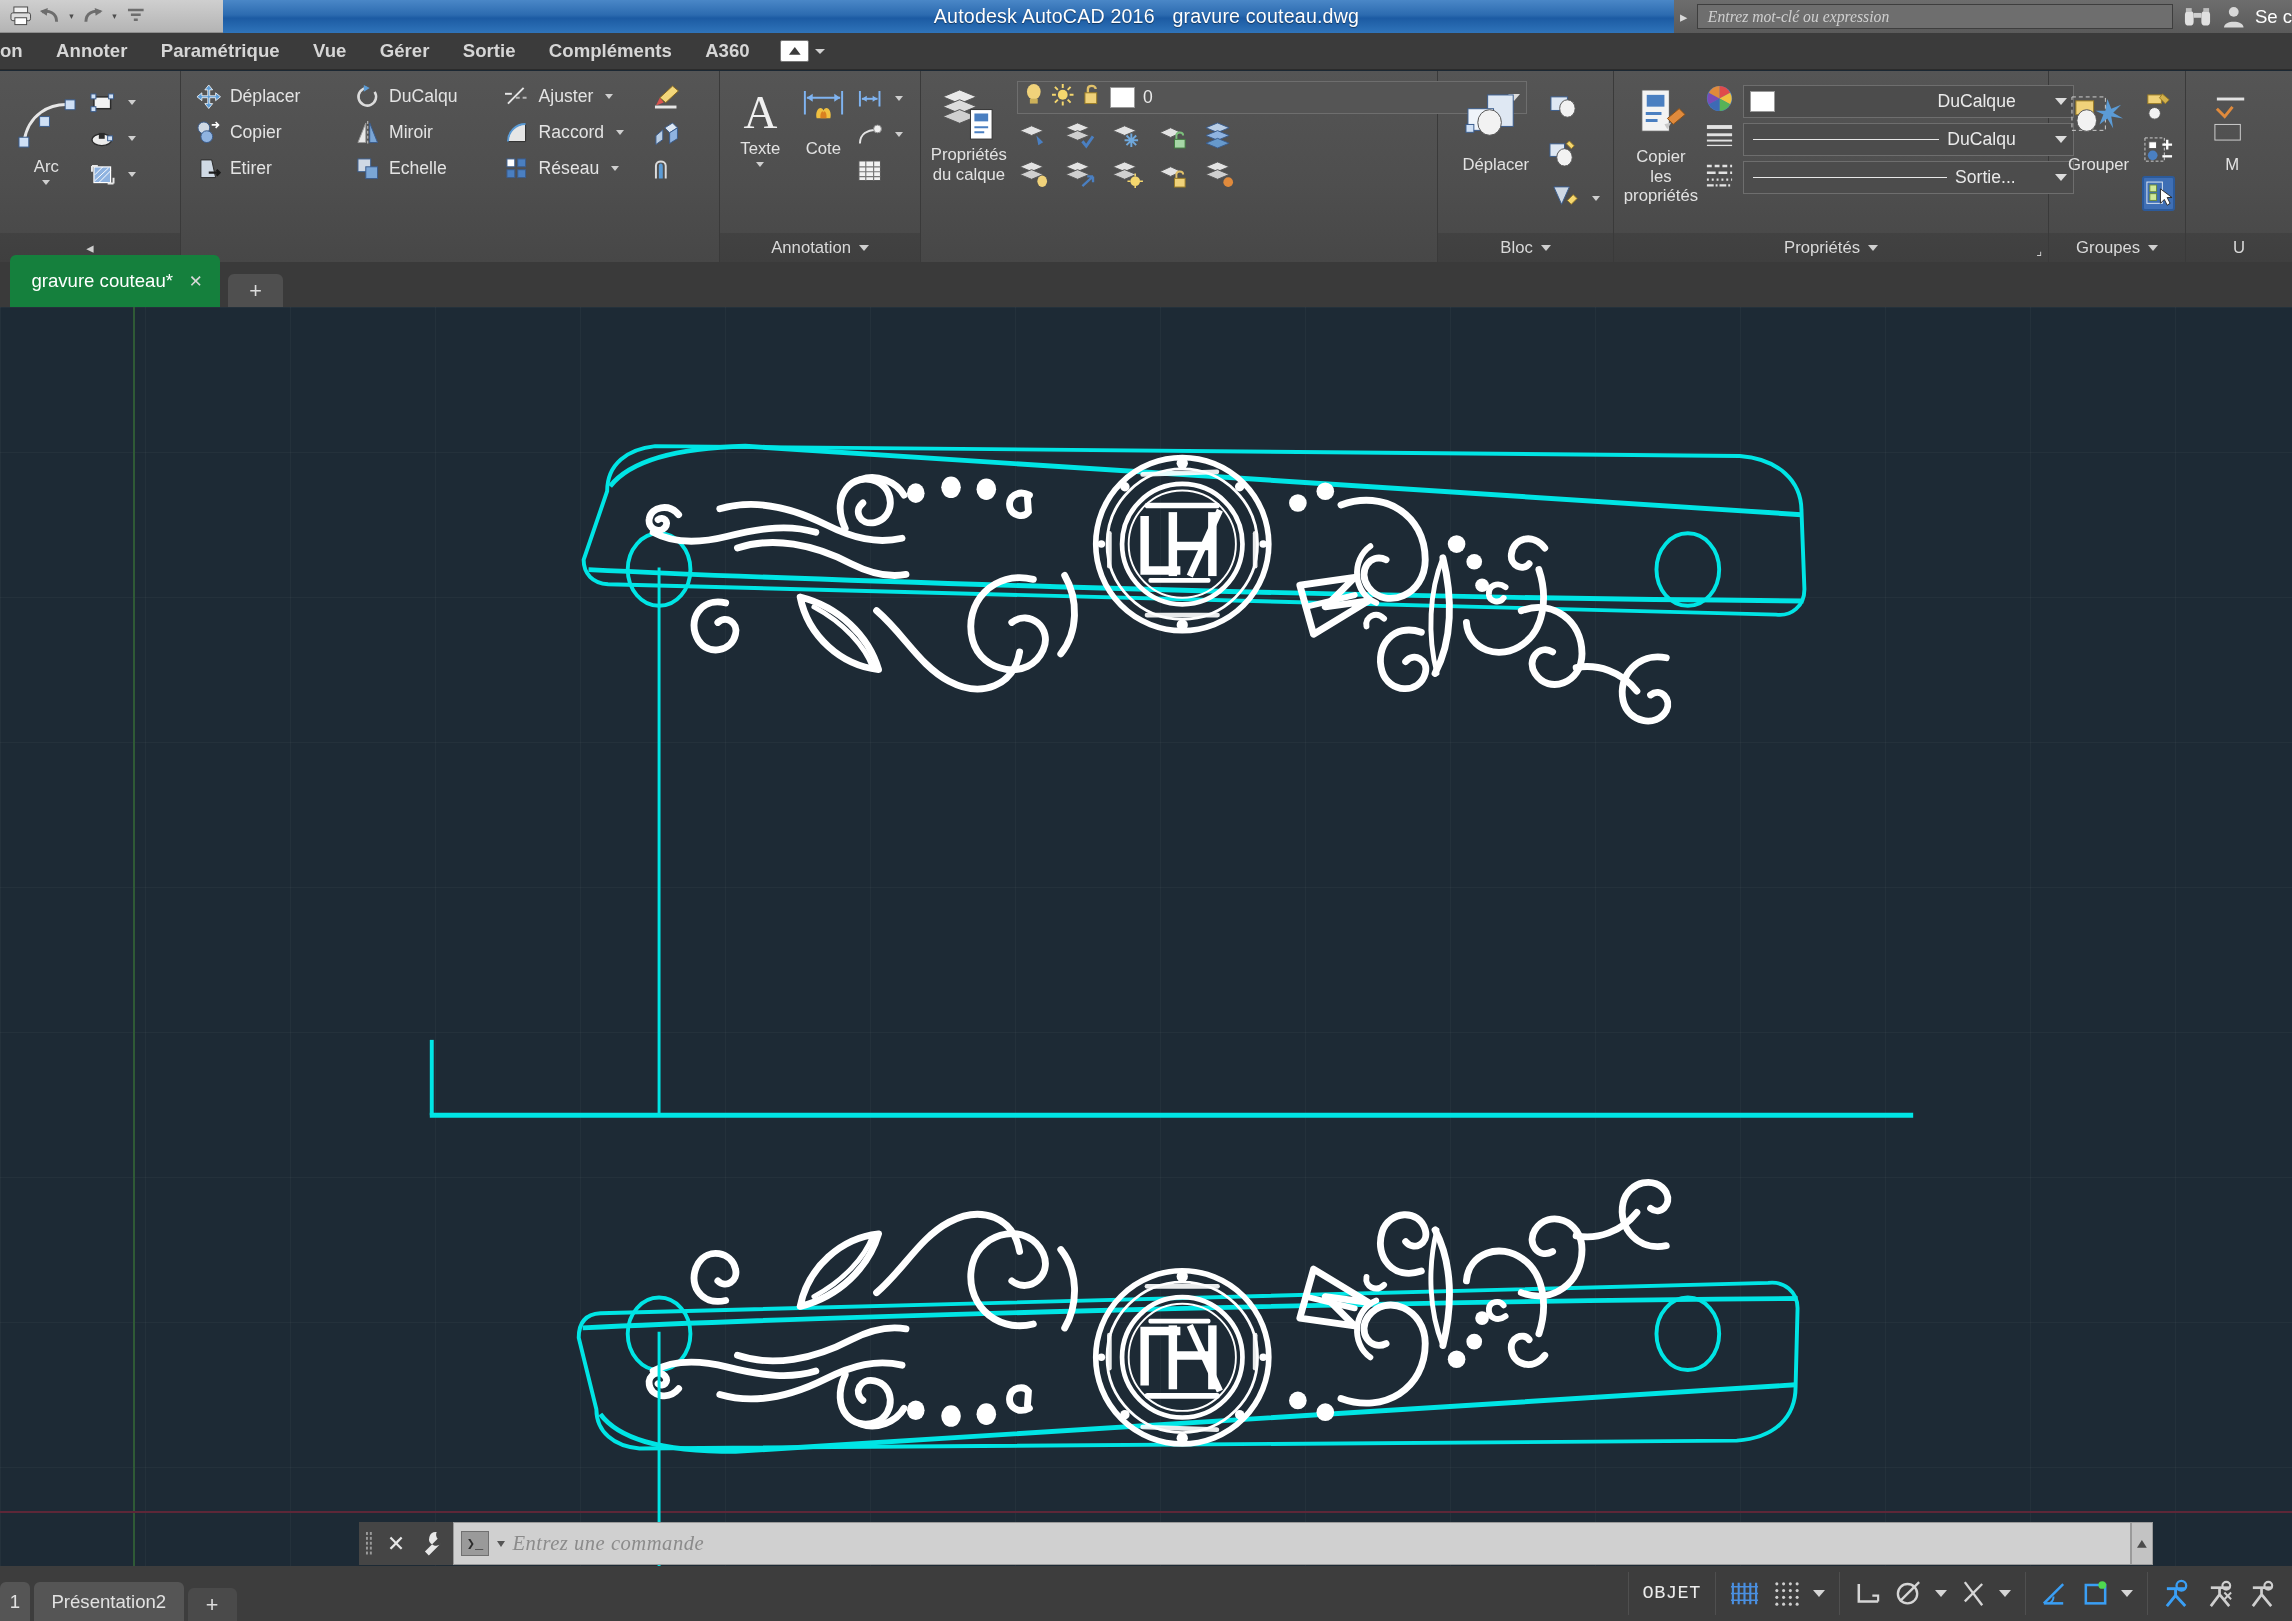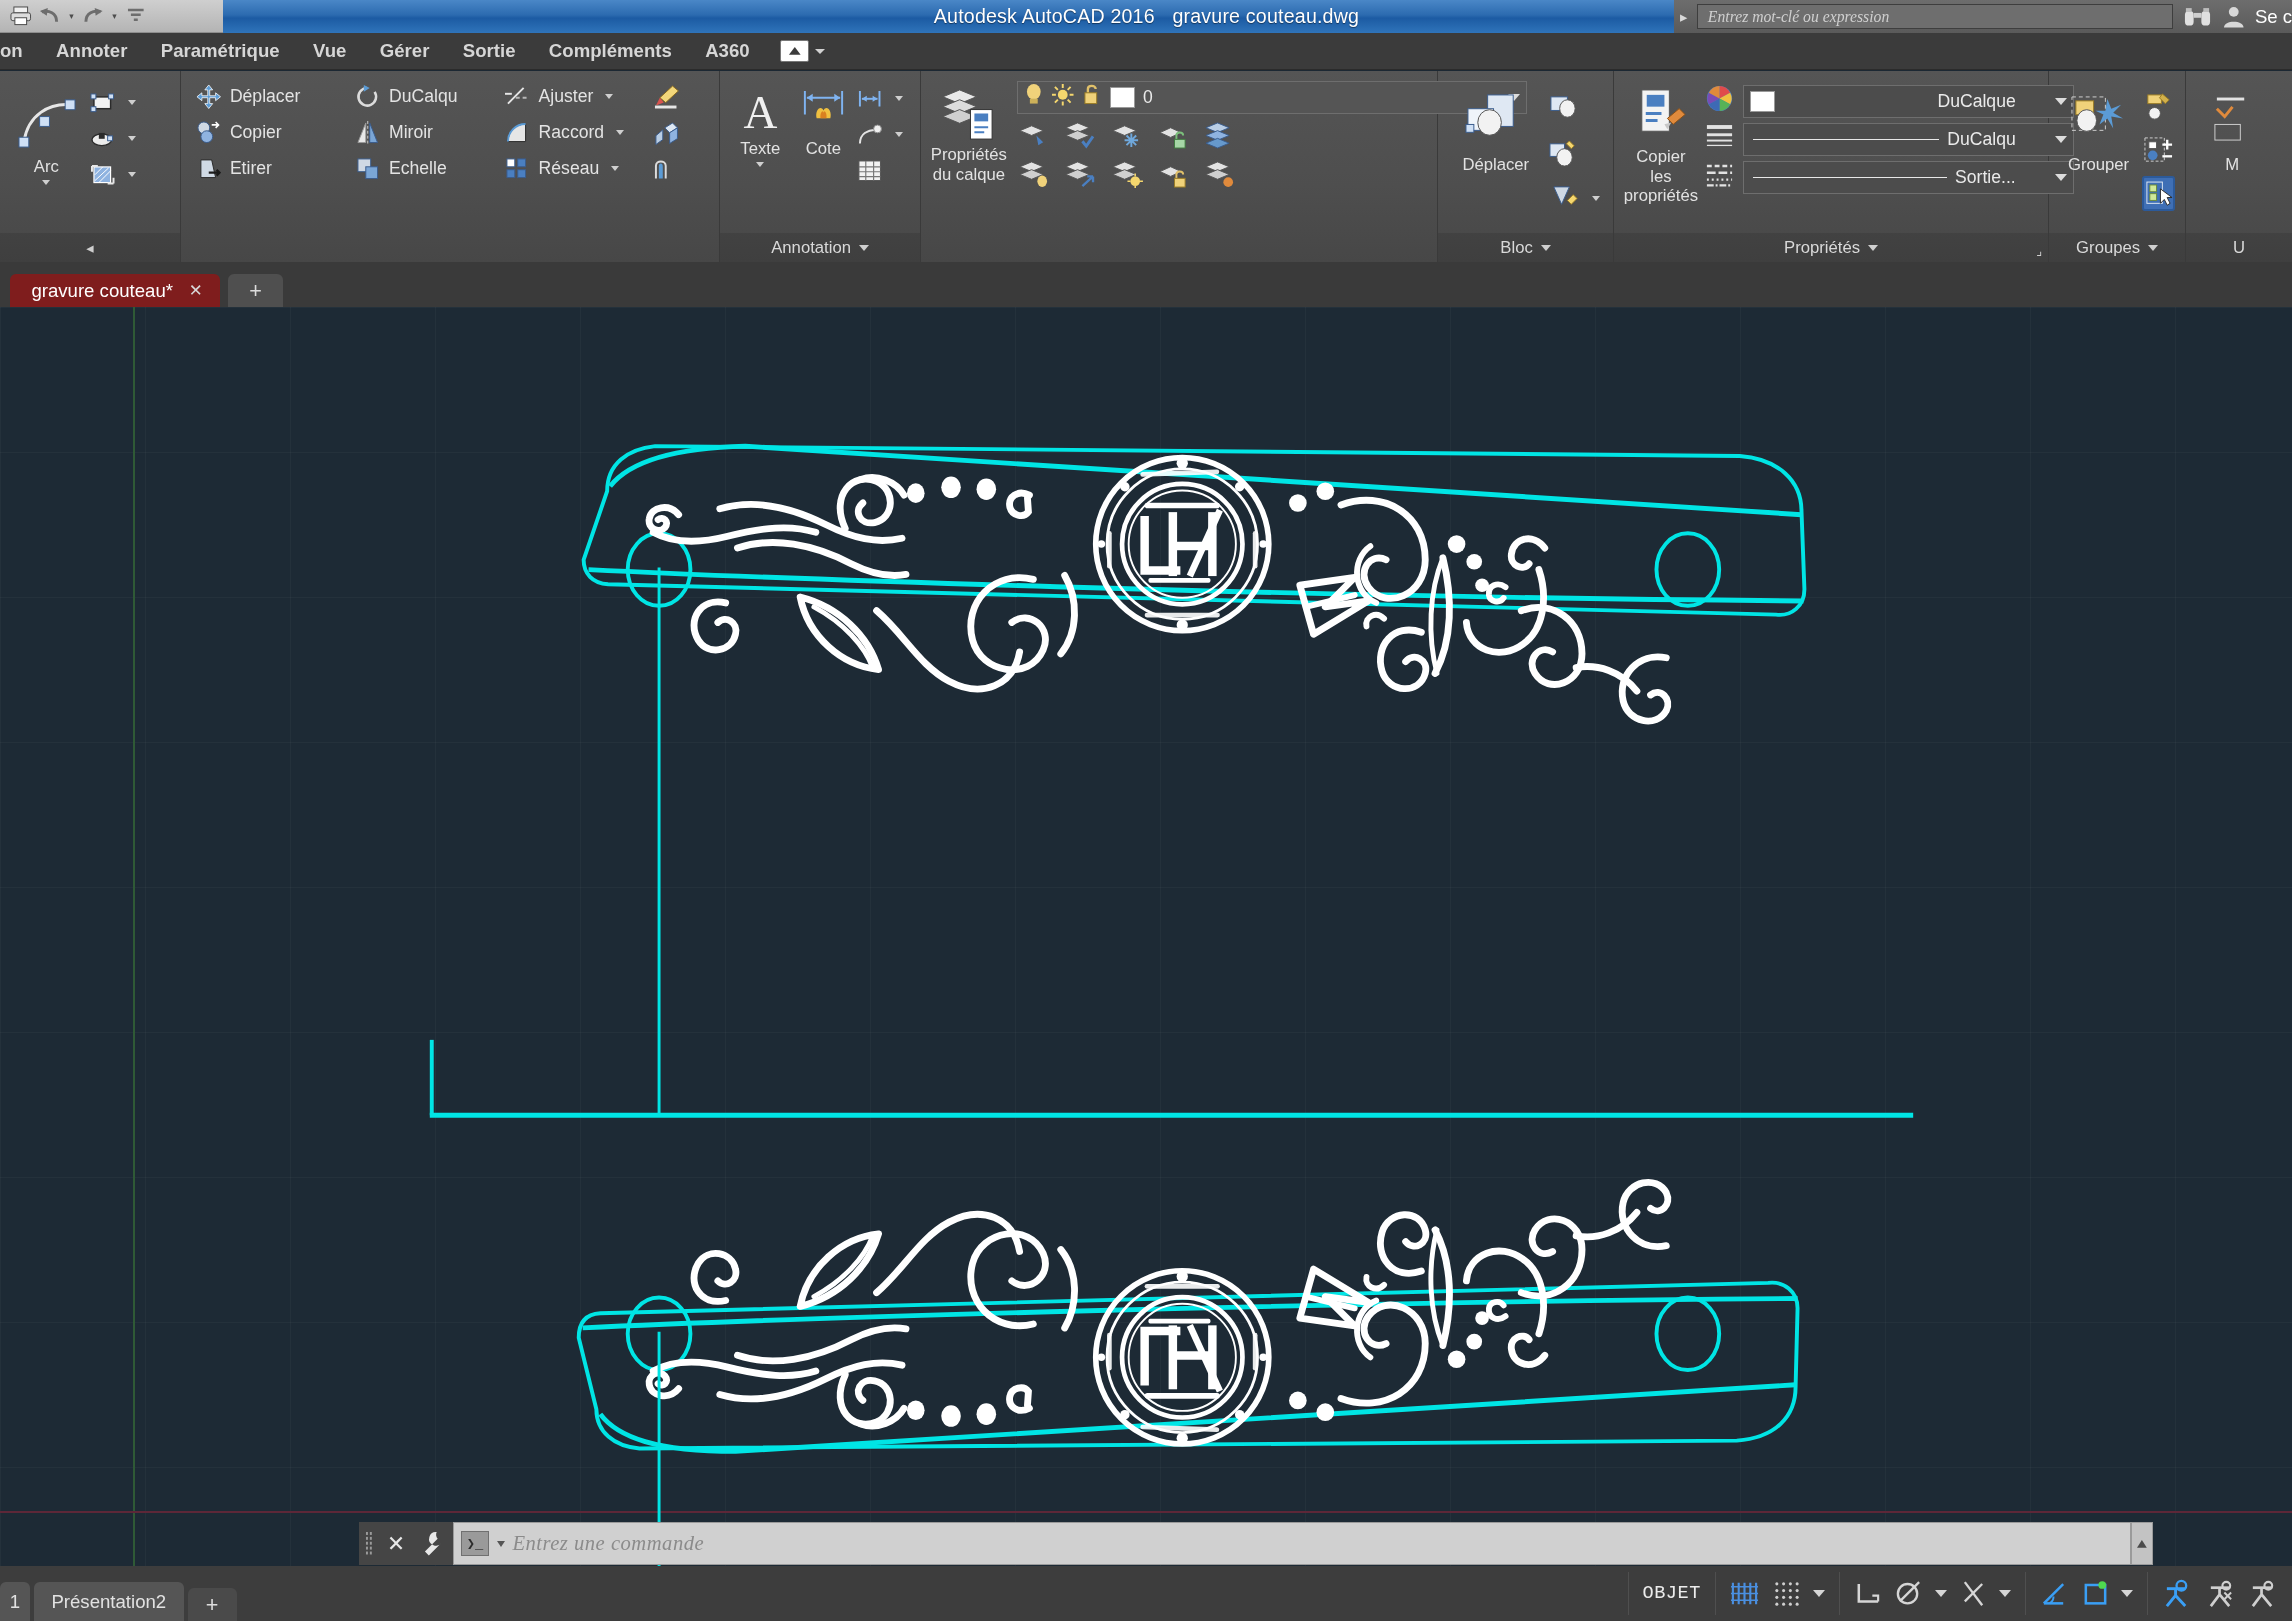--- a/index.html
+++ b/index.html
@@ -114,21 +114,21 @@
   .prop-combo .swatch { width:25.5px;height:21.6px;background:#fff;border:1px solid #999;}
   .prop-combo .ltline { flex:1; height:1px; background:#e8e8e8; margin-left:3.9px;}
   .prop-combo .lblr { white-space:nowrap; }
 
   
   .filetabs {
     position:absolute; left:0; top:262px; width:2293px; height:45px;
     background:#3a3a3a; display:flex; align-items:flex-end;
   }
   .ftab {
-    height:33px; background:#7f1d1d; color:#ffffff; font-size:18.6px;
+    height:52px; background:#15803d; color:#ffffff; font-size:18.6px;
     display:flex; align-items:center; gap:15.7px; padding:0 17.6px 0 21.6px;
     border-top-left-radius:5.9px; border-top-right-radius:5.9px; margin-left:9.8px;
   }
   .ftab .x { color:#d8d8d8; font-size:16.7px; }
   .ftab-plus {
     height:33px; width:55px; background:#4f4f4f; color:#dcdcdc; font-size:21.6px;
     display:flex;align-items:center;justify-content:center; margin-left:7.8px;
     border-top-left-radius:5.9px;border-top-right-radius:5.9px;
   }
 

